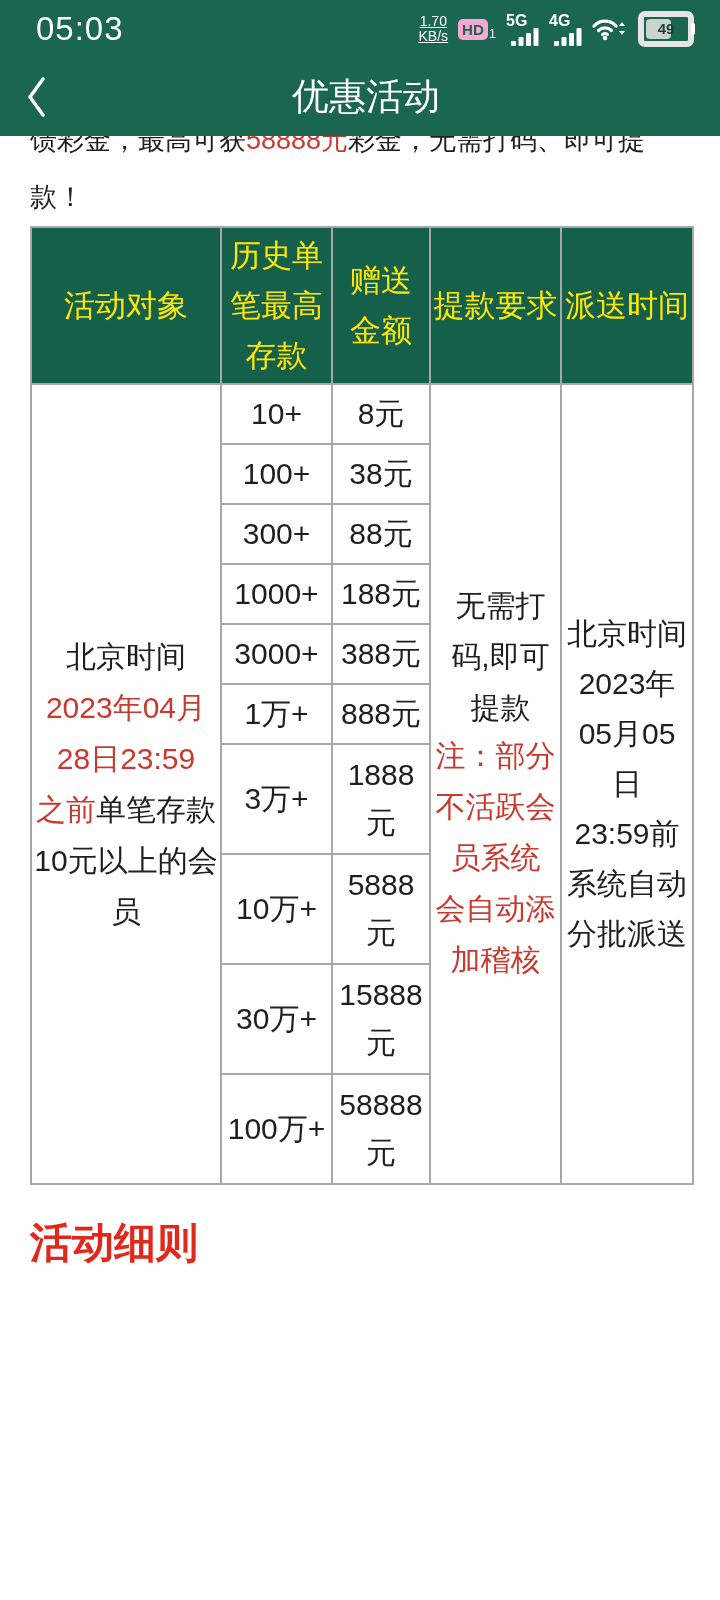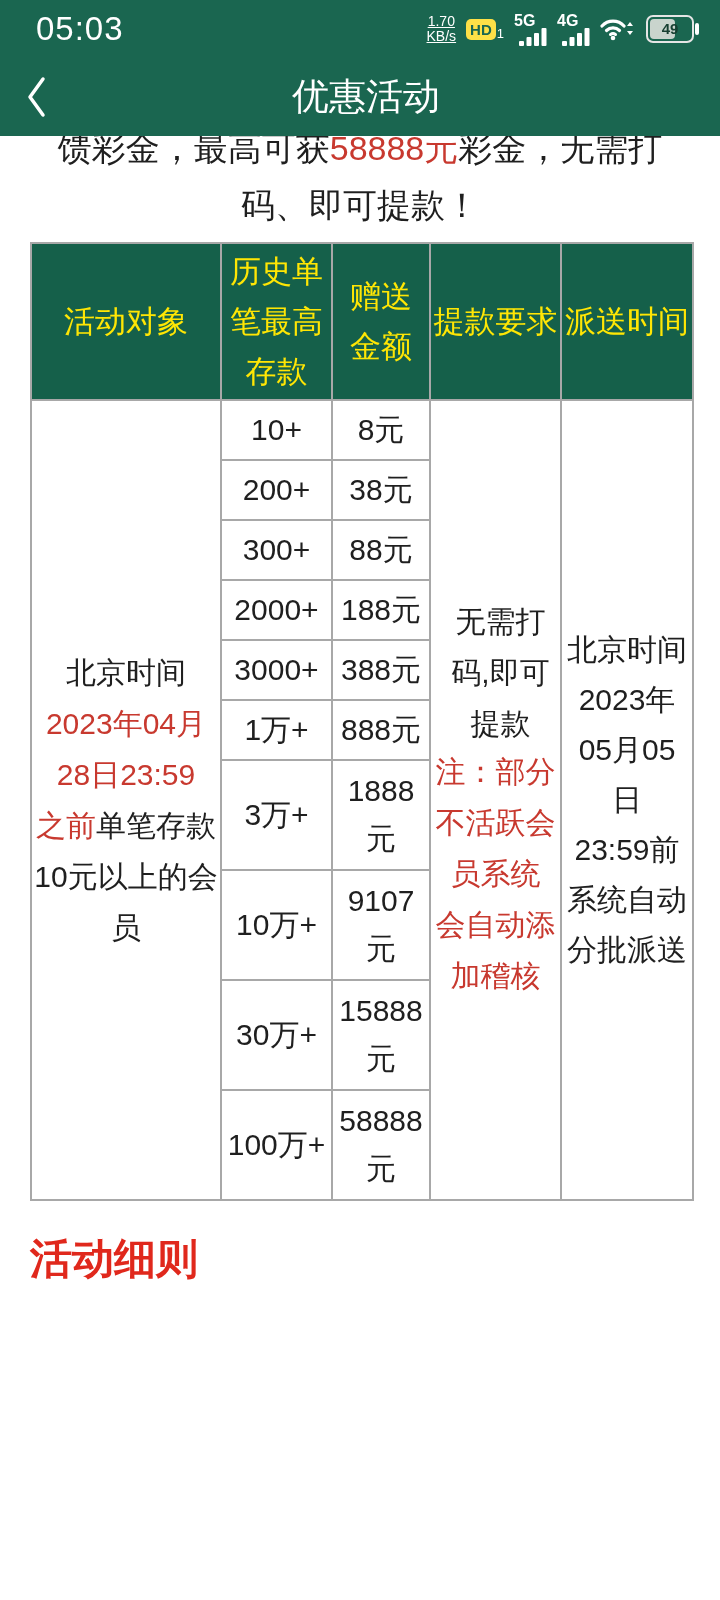--- a/index.html
+++ b/index.html
@@ -7,40 +7,40 @@
   .page{width:720px;height:1600px;overflow:hidden;background:#ffffff;position:relative;}
 
   
   .topbar{position:relative;z-index:2;}
   .statusbar{height:58px;background:#1a6650;display:flex;align-items:center;justify-content:space-between;
              padding:0 20px 0 36px;box-sizing:border-box;color:#fff;}
   .sb-time{font-size:33px;letter-spacing:1px;}
   .sicons{display:flex;align-items:center;gap:10px;}
   .speed{display:flex;flex-direction:column;align-items:center;font-size:14px;line-height:15px;text-decoration:underline;}
   .hdwrap{display:flex;align-items:flex-end;}
-  .hdbadge{background:#fde047;color:#1a6650;font-weight:700;font-size:15px;line-height:15px;
+  .hdbadge{background:#f9a8d4;color:#1a6650;font-weight:700;font-size:15px;line-height:15px;
            padding:3px 4px;border-radius:5px;}
   .hdsub{color:#fff;font-size:13px;line-height:13px;margin-left:1px;}
   .cellsig{display:flex;flex-direction:column;align-items:flex-start;}
   .celllabel{font-size:16px;font-weight:700;line-height:15px;}
   .cellsig svg{margin-left:5px;display:block;}
-  .battery{position:relative;width:44px;height:24px;border:2px solid #e5e5e5;border-radius:7px;margin-right:6px;}
+  .battery{position:relative;width:44px;height:24px;border:6px solid #e5e5e5;border-radius:7px;margin-right:6px;}
   .batfill{position:absolute;left:2px;top:2px;bottom:2px;width:25px;background:#c9d4cd;border-radius:4px;}
   .batnum{position:absolute;inset:0;z-index:1;color:#173f31;font-size:15px;font-weight:700;
           line-height:24px;text-align:center;}
   .batnub{position:absolute;right:-7px;top:6px;width:4px;height:12px;background:#fff;border-radius:2px;}
 
   .appbar{height:78px;background:#1a6650;position:relative;display:flex;align-items:center;}
   .backbtn{margin-left:24px;position:relative;z-index:2;cursor:pointer;}
   .apptitle{position:absolute;left:12px;right:0;text-align:center;color:#ffffff;font-size:37px;}
 
   
   .content{position:relative;z-index:1;margin-top:-24px;padding:0 30px;}
   .red{color:#c8392f;}
-  .intro{margin:8px;font-size:34px;line-height:57px;color:#1f1f1f;text-align:center;}
+  .intro{margin:0;font-size:27px;line-height:57px;color:#1f1f1f;}
 
   
   table.promo{border-collapse:collapse;table-layout:fixed;width:662px;}
   .promo th,.promo td{border:2px solid #a8a8a8;text-align:center;vertical-align:middle;padding:0;overflow:visible;}
   tr.thead{height:157px;}
   .promo th{background:#15604a;color:#ffe604;font-weight:400;font-size:31px;line-height:50px;padding:0 2px;}
   tr.r60{height:60px;}
   tr.r110{height:110px;}
   .promo td{font-size:30px;color:#1f1f1f;background:#fff;}
   .dep{font-size:30px;}
@@ -157,47 +157,47 @@
         </td>
         <td class="del" rowspan="10">北京时间
 2023年
 05月05
 日
 23:59前
 系统自动
 分批派送</td>
       </tr>
       <tr class="r60">
-        <td class="dep">200+</td>
+        <td class="dep">100+</td>
         <td class="bon">38元</td>
       </tr>
       <tr class="r60">
         <td class="dep">300+</td>
         <td class="bon">88元</td>
       </tr>
       <tr class="r60">
-        <td class="dep">2000+</td>
+        <td class="dep">1000+</td>
         <td class="bon">188元</td>
       </tr>
       <tr class="r60">
         <td class="dep">3000+</td>
         <td class="bon">388元</td>
       </tr>
       <tr class="r60">
         <td class="dep">1万+</td>
         <td class="bon">888元</td>
       </tr>
       <tr class="r110">
         <td class="dep">3万+</td>
         <td class="bon">1888
 元</td>
       </tr>
       <tr class="r110">
         <td class="dep">10万+</td>
-        <td class="bon">9107
+        <td class="bon">5888
 元</td>
       </tr>
       <tr class="r110">
         <td class="dep">30万+</td>
         <td class="bon">15888
 元</td>
       </tr>
       <tr class="r110">
         <td class="dep">100万+</td>
         <td class="bon">58888

